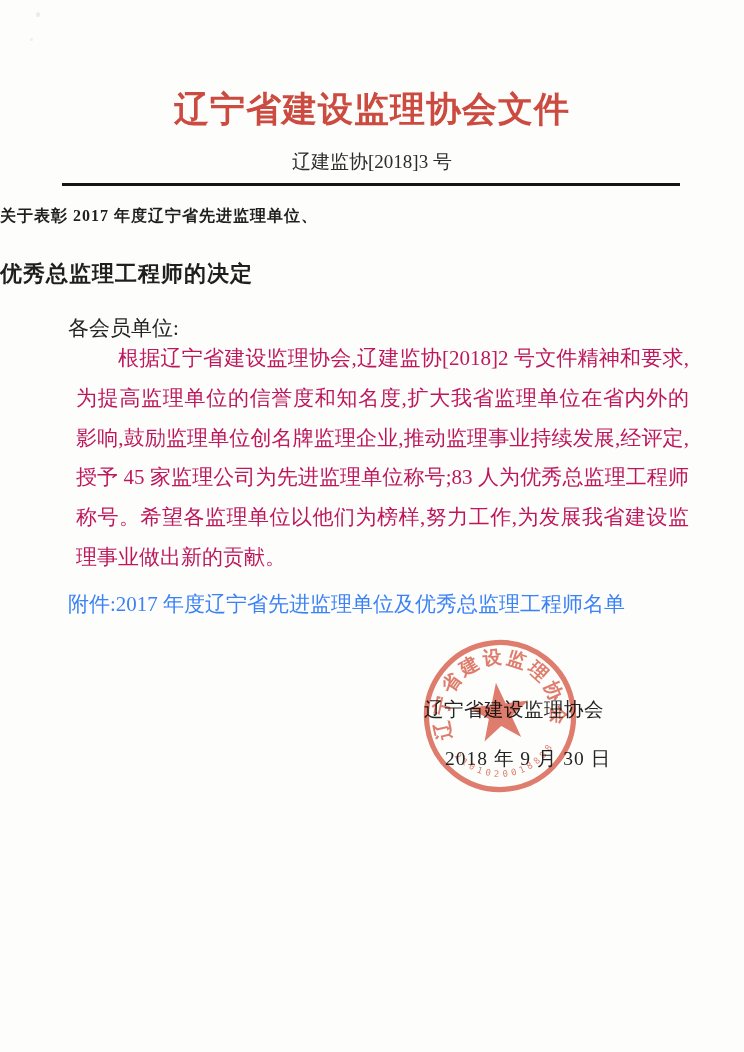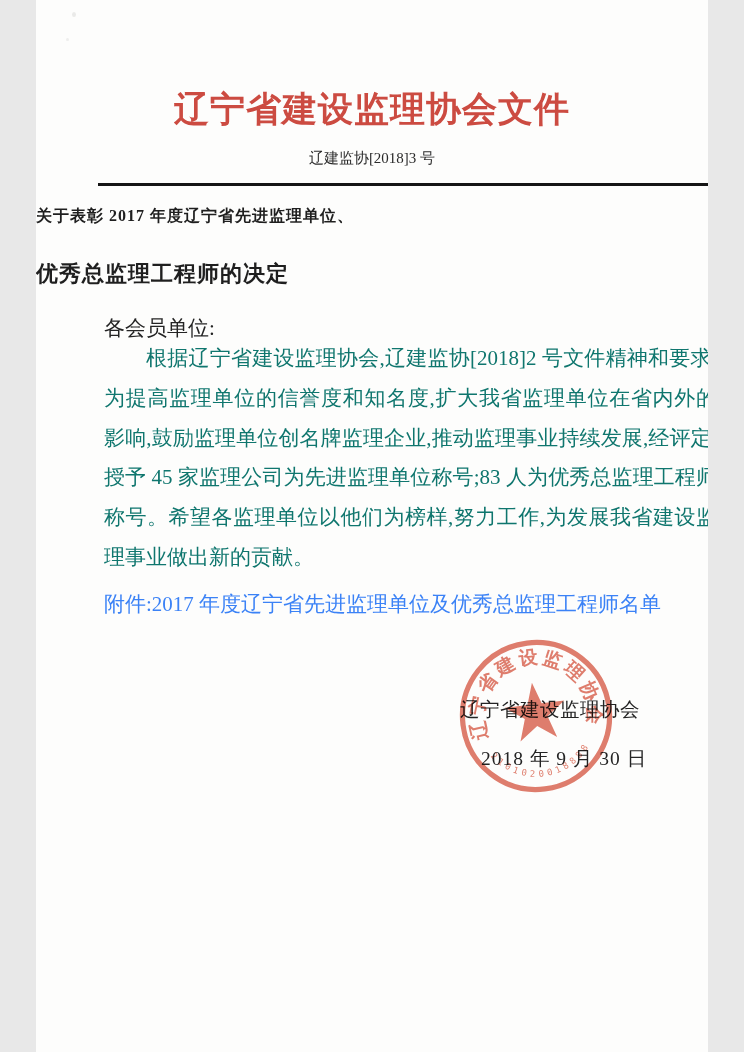--- a/index.html
+++ b/index.html
@@ -2,21 +2,21 @@
 <html><head>
 <meta charset="utf-8">
 <style>
   * { margin: 0; padding: 0; box-sizing: border-box; }
   html, body {
     font-family: "Liberation Serif", "DejaVu Serif", serif;
     background: #e8e8e8;
   }
   .page {
     position: relative;
-    width: 672px;
+    width: 744px;
     height: 1052px;
     margin: 0 auto;
     background: #fdfdfc;
     overflow: hidden;
     color: #262626;
   }
   
   .speck { position: absolute; background: #d8d8d6; border-radius: 50%; }
   .speck.s1 { left: 36px; top: 12px; width: 4px; height: 5px; opacity: .5; }
   .speck.s2 { left: 30px; top: 38px; width: 3px; height: 3px; opacity: .4; }
@@ -27,21 +27,21 @@
     text-align: center;
     font-size: 35px;
     font-weight: bold;
     letter-spacing: 1px;
     color: #cc4b41;
   }
   .doc-number {
     position: absolute;
     left: 0; right: 0; top: 149px;
     text-align: center;
-    font-size: 15px;
+    font-size: 19px;
     color: #2b2b2b;
   }
   .rule {
     position: absolute;
     left: 62px; top: 183px;
     width: 618px; height: 3px;
     background: #151515;
   }
   .doc-title-1 {
     position: absolute;
@@ -63,28 +63,28 @@
   }
   .salutation {
     position: absolute;
     left: 68px; top: 299px;
     font-size: 21px;
     color: #242424;
     margin-top: 15px;
   }
   .body-paragraph {
     position: absolute;
-    left: 68px; top: 339px;
+    left: 76px; top: 339px;
     width: 613px;
     font-size: 21px;
     line-height: 39.8px;
     text-align: justify;
     text-justify: inter-ideograph;
     text-indent: 2em;
-    color: #0f766e;
+    color: #be185d;
   }
   .attachment {
     position: absolute;
     left: 68px; top: 590px;
     font-size: 21px;
     color: #3b82f6;
   }
   .sig-org {
     position: absolute;
     left: 424px; top: 696px;

